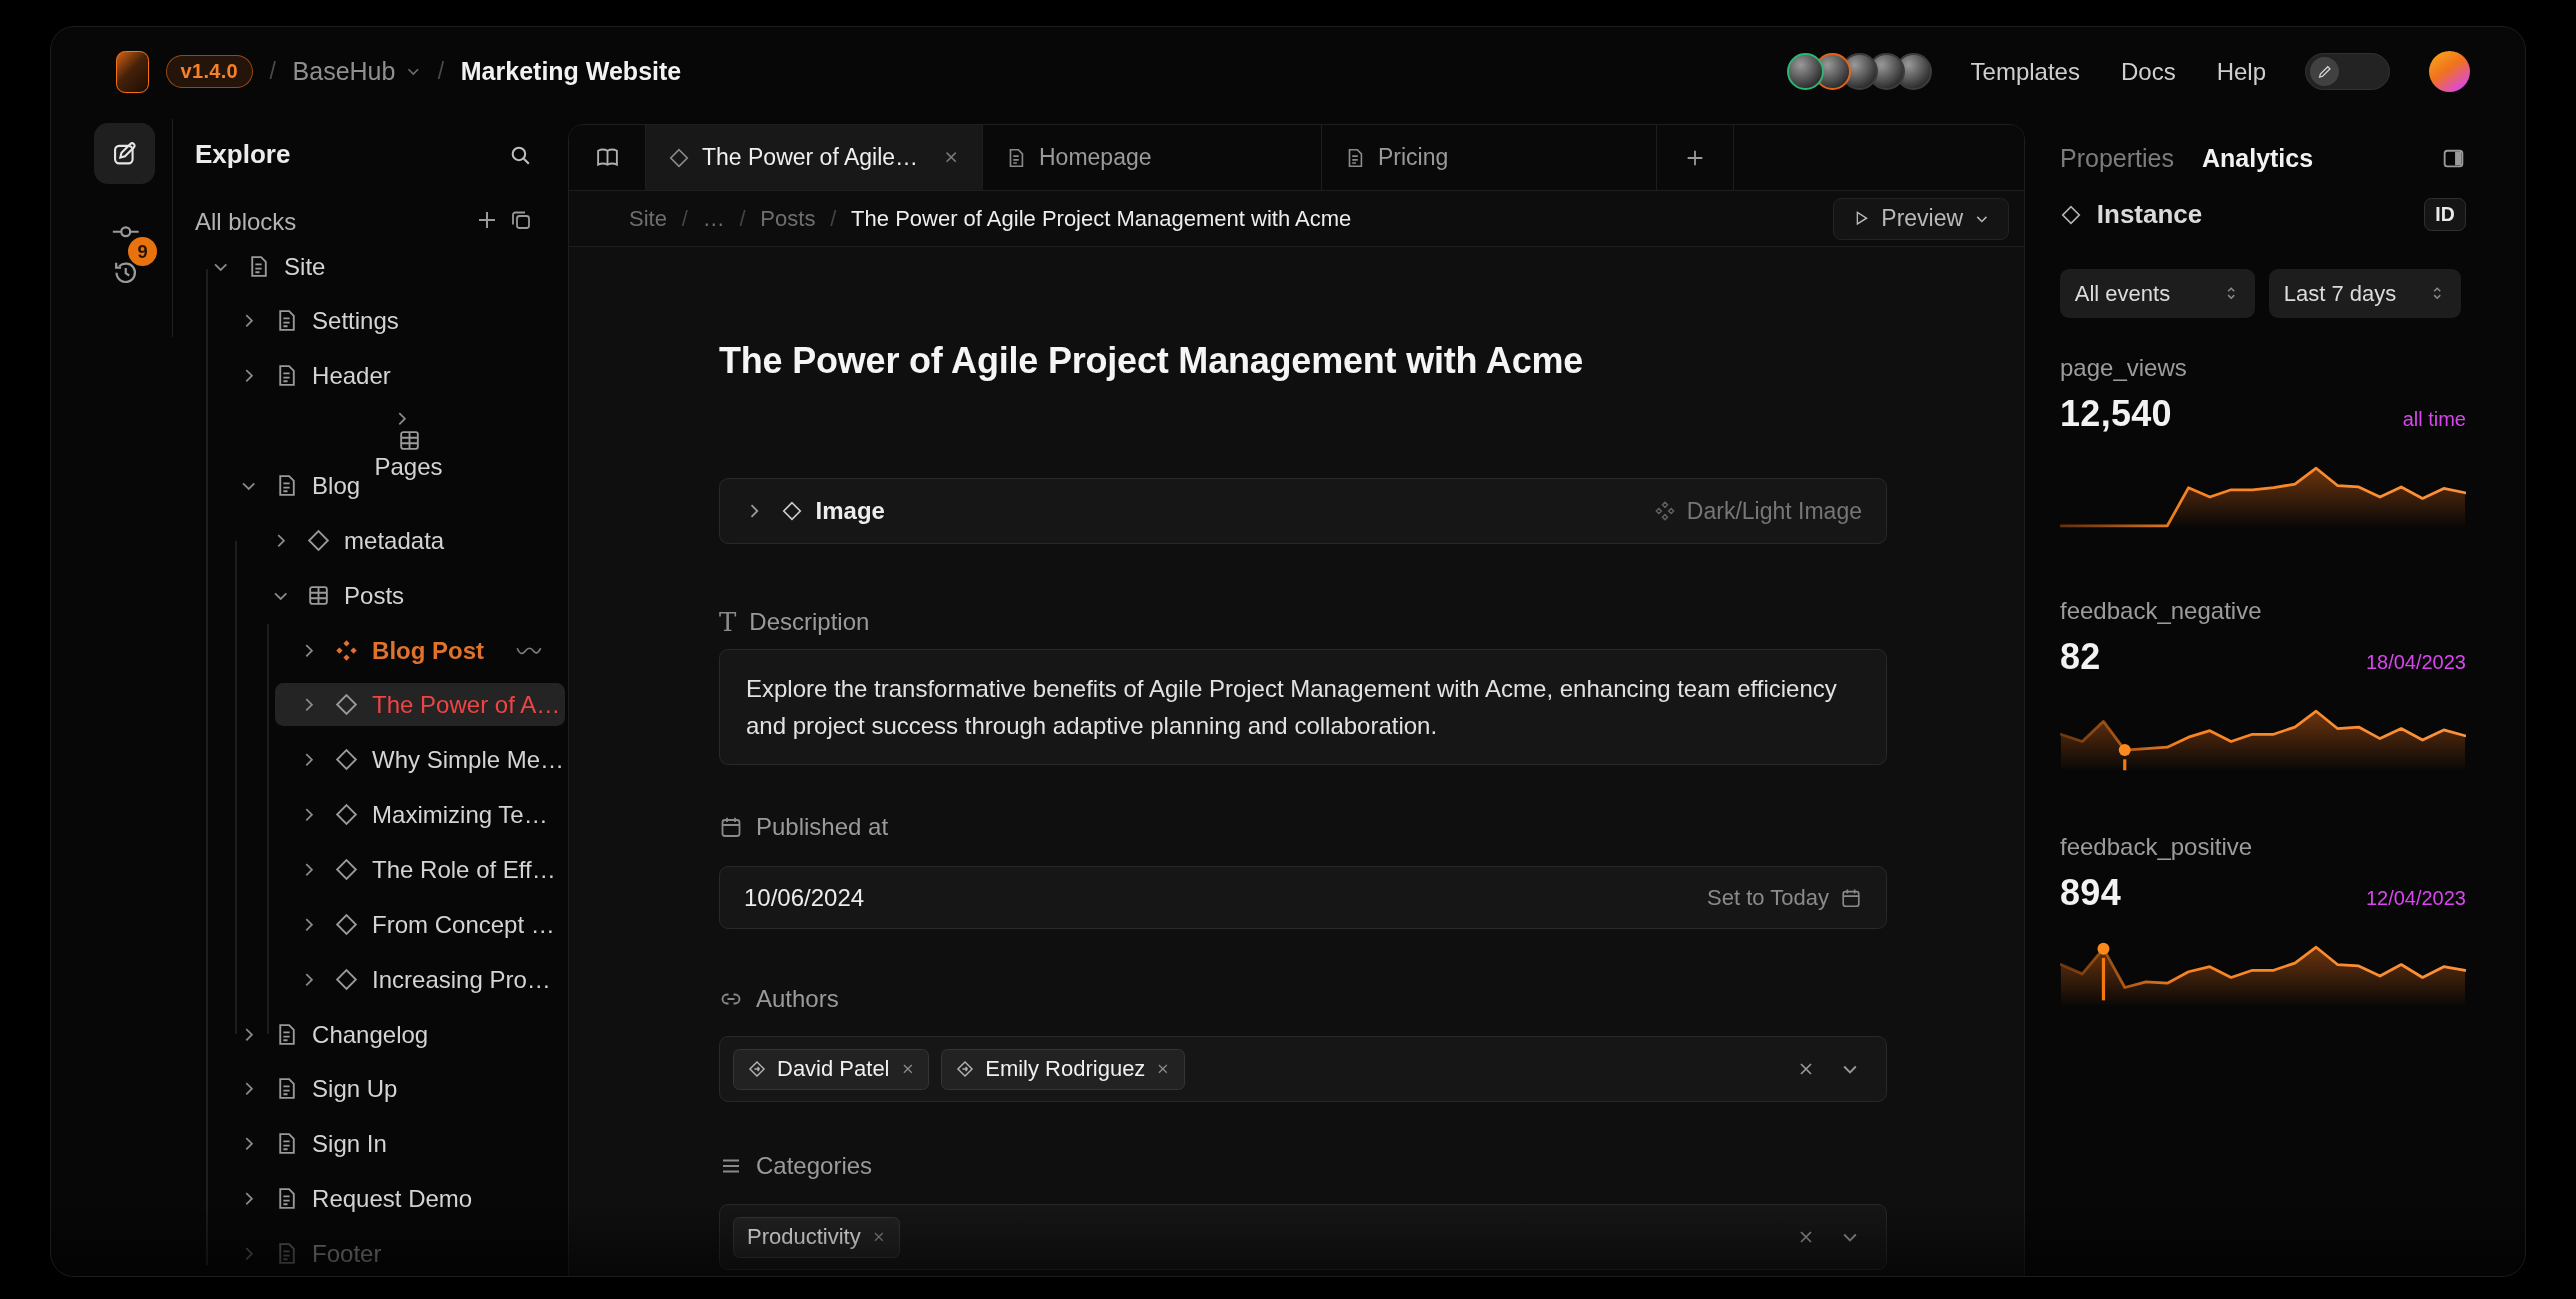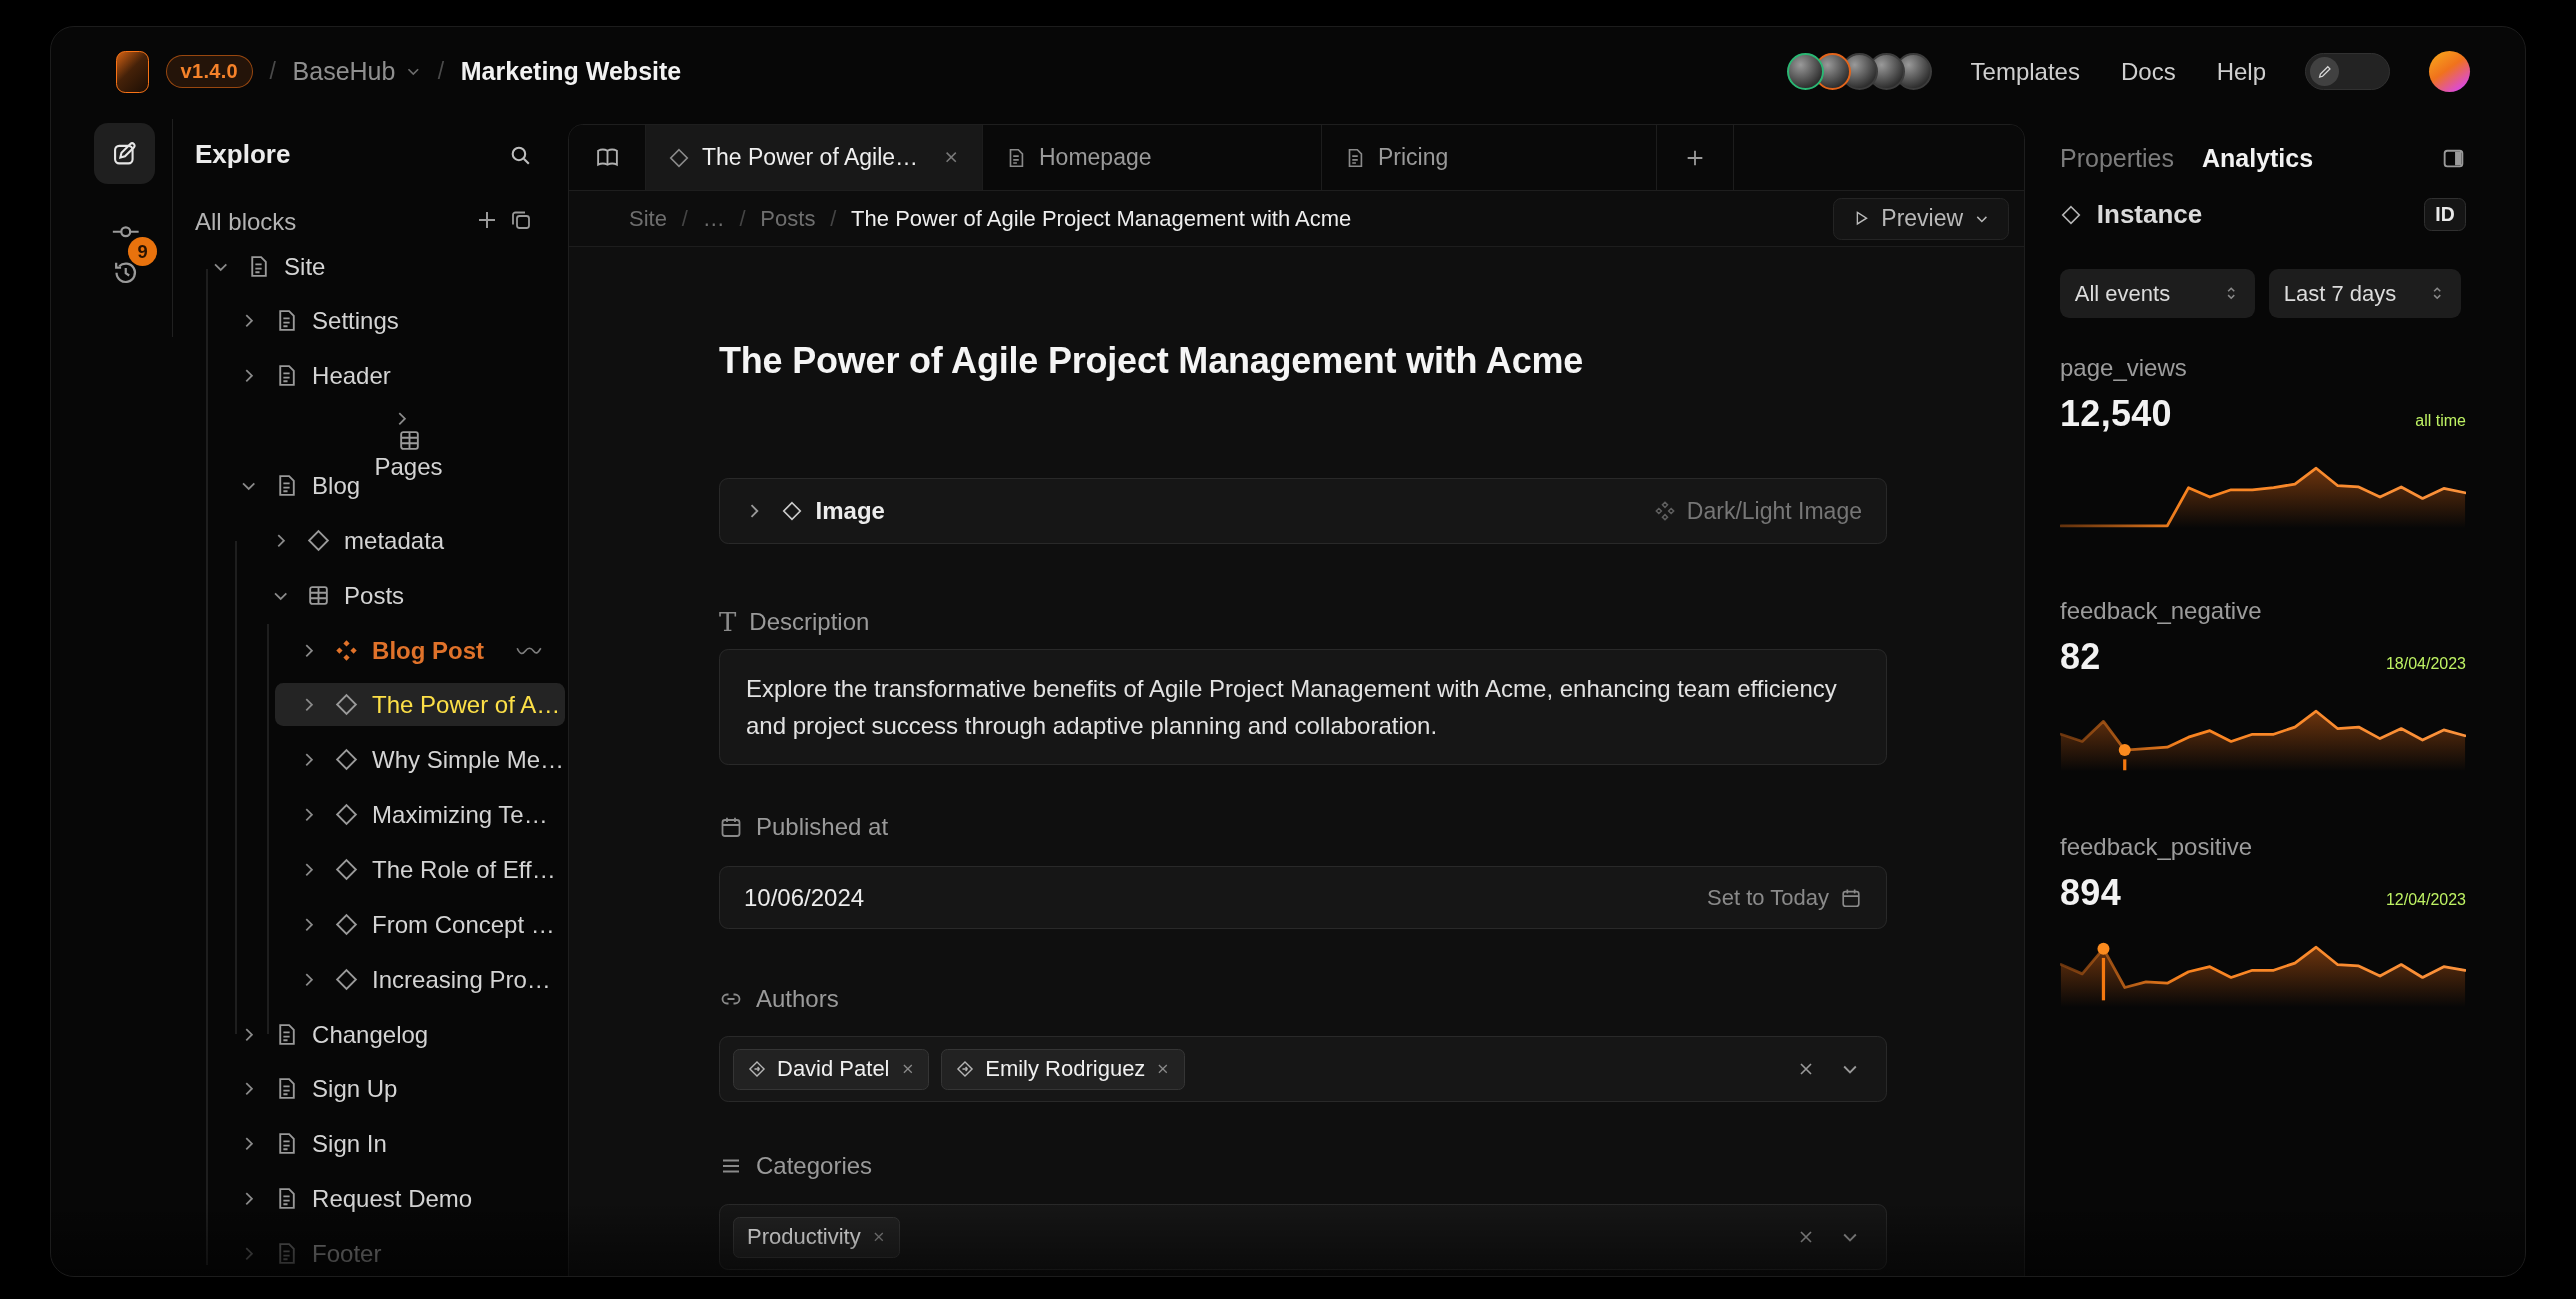--- a/index.html
+++ b/index.html
@@ -50,21 +50,21 @@
   .sb-search { position:absolute; left:457px; top:116px; width:25px; height:25px; color:#bdbdbd; }
   .sb-blocks { position:absolute; left:144px; top:181px; font-size:24px; color:#b3b3b3; }
   .sb-plus { position:absolute; left:424px; top:181px; width:24px; height:24px; color:#9a9a9a; }
   .sb-copy { position:absolute; left:458px; top:181px; width:24px; height:24px; color:#9a9a9a; }
   .guide { position:absolute; width:1.8px; background:#1e1e1e; }
   .trow { position:absolute; height:43px; display:flex; align-items:center; padding-left:24px;
           border-radius:8.3px; color:#d4d4d4; font-size:24px; }
   .trow .tchev { width:19.4px; height:19.4px; color:#8a8a8a; flex:0 0 auto; }
   .trow .ticon { width:25px; height:25px; color:#9a9a9a; margin-left:15.7px; flex:0 0 auto; }
   .trow .tlabel { margin-left:13px; white-space:nowrap; }
-  .trow.sel { background:#242424; color:#fde047; }
+  .trow.sel { background:#242424; color:#ef4444; }
   .trow.accent { color:#e0722a; font-weight:600; }
   .trow.accent .ticon { color:#e0722a; }
   .trow.dim { opacity:.55; }
   .trow .twave { width:28px; height:20px; color:#7e7e7e; margin-left:31px; }
 
   
   .main { position:absolute; left:517px; top:97px; width:1457px; height:1154px;
           background:#0f0f0f; border:0.9px solid #1e1e1e; border-radius:14.8px 14.8px 0 0; overflow:hidden; }
   .tabbar { position:absolute; left:0; top:0; right:0; height:66px; background:#090909;
             border-bottom:0.9px solid #1e1e1e; display:flex; }
@@ -127,21 +127,21 @@
   .idbadge { margin-left:auto; width:42px; height:33px; border-radius:7.4px; background:#151515; border:0.9px solid #303030;
              display:flex; align-items:center; justify-content:center; color:#eaeaea; font-size:19.4px; font-weight:700; }
   .rp-filters { position:absolute; top:145px; left:0; right:0; display:flex; gap:14px; }
   .select { height:49px; border-radius:9.2px; background:#1d1d1d; display:flex; align-items:center;
             padding:0 14.8px; font-size:22px; color:#dcdcdc; }
   .select .icn { margin-left:auto; width:18.4px; height:18.4px; color:#8a8a8a; }
   .stat { position:absolute; left:0; right:0; }
   .stat .sname { font-size:24px; color:#9c9c9c; }
   .stat .srow { margin-top:11px; display:flex; align-items:baseline; }
   .stat .sval { font-size:36px; font-weight:600; color:#f2f2f2; letter-spacing:0.3px; }
-  .stat .smeta { margin-left:auto; font-size:16px; color:#bef264; }
+  .stat .smeta { margin-left:auto; font-size:20px; color:#d946ef; }
   .stat svg.spark { margin-top:9.2px; display:block; }
 </style>
 </head>
 <body>
 
 <div class="stage">
   <div class="window">
 
     <header class="topbar">
       <div class="tb-left">

